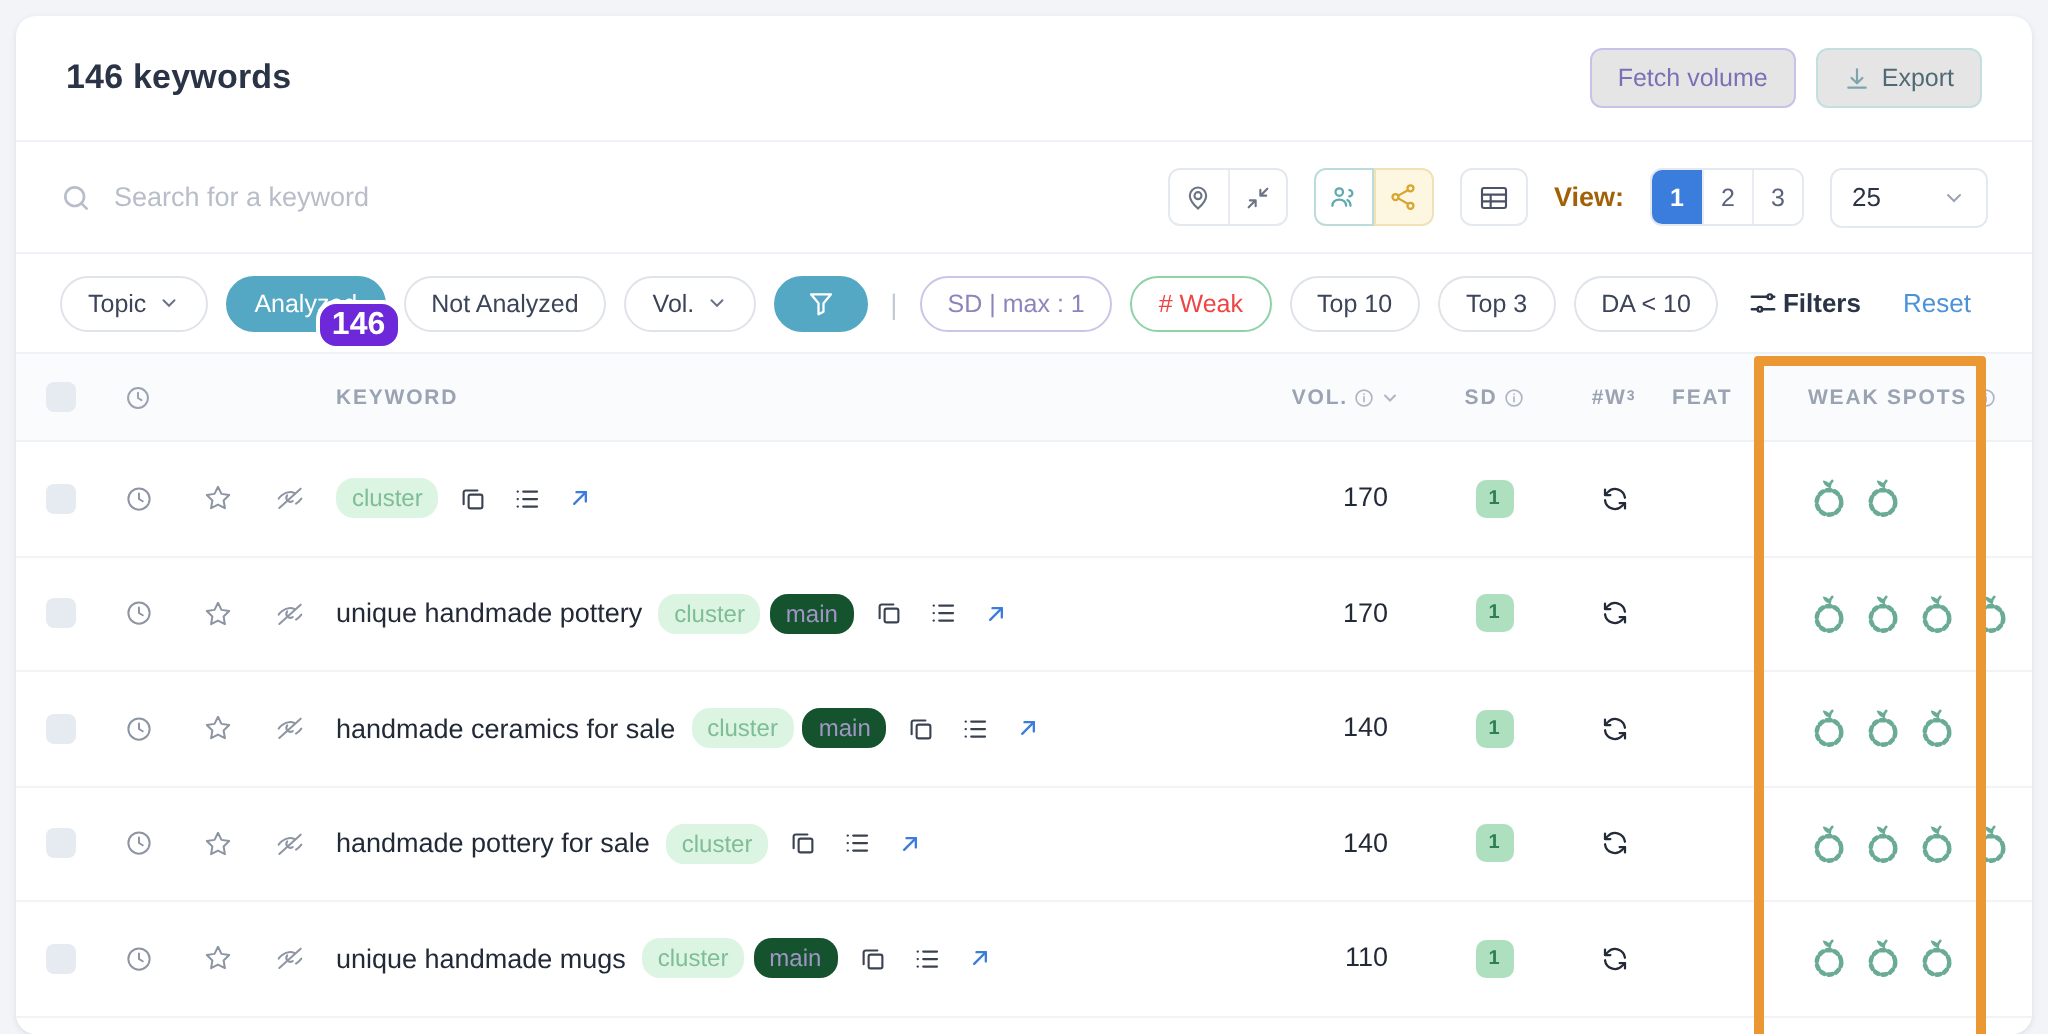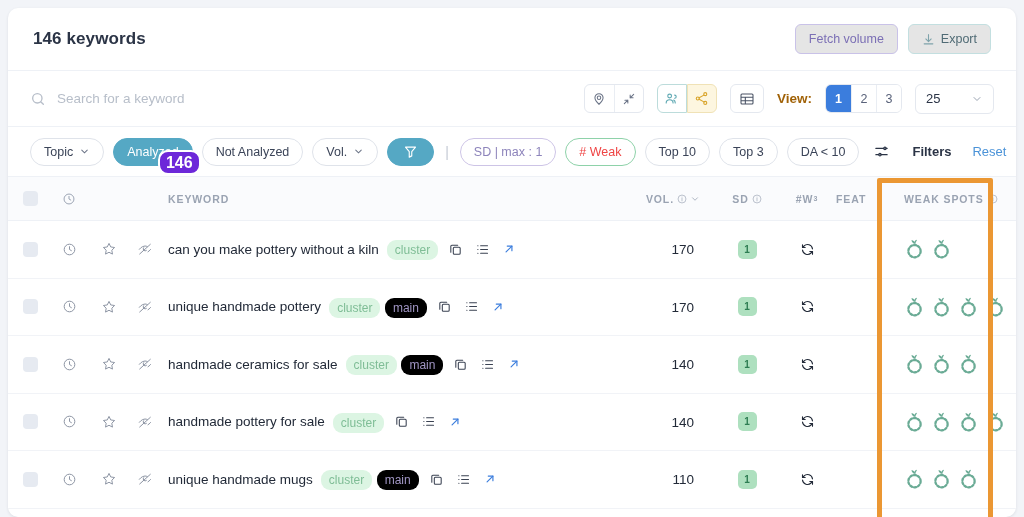--- a/index.html
+++ b/index.html
@@ -107,21 +107,21 @@
   .chip.weak { border-color: #8ed2a9; color: #ef4444; }
   .badge-count {
     position: absolute; top: -9px; right: -9px;
     background: #6d28d9; color: #fff; font-size: 16px; font-weight: bold;
     border-radius: 10px; padding: 2px 6px; border: 2px solid #fff;
     line-height: 1.1;
     margin-top: 20px;
   }
   .divider-pipe { color: #c4cad5; font-size: 14px; margin: 0 2px; }
   .filters-btn {
-    display: inline-flex; align-items: flex-end; gap: 23px;
+    display: inline-flex; align-items: flex-end; gap: 2px;
     font-size: 13px; color: #2b3446; font-weight: bold; cursor: pointer; margin-left: 6px;
   }
   .reset-btn { font-size: 13px; color: #4b93d8; cursor: pointer; margin-left: 12px; }
 
   
   .thead {
     height: 44px; display: flex; align-items: center;
     background: #fafbfd; border-bottom: 1px solid #eef1f6;
     font-size: 10.5px; font-weight: bold; letter-spacing: .9px;
     color: #9aa3b2; text-transform: uppercase;
@@ -141,21 +141,21 @@
   .c-feat  { width: 50px; }
   .c-weak  { width: 130px; display: flex; align-items: center; gap: 6px; padding-left: 18px; }
 
   .chkbox { width: 15px; height: 15px; border-radius: 4px; background: #e6eaf1; cursor: pointer; }
   .kw-text { font-size: 13.5px; color: #222a38; white-space: nowrap; }
   .tag {
     font-size: 12px; border-radius: 9px; padding: 3px 8px; white-space: nowrap;
     line-height: 1.15;
   }
   .tag-cluster { background: #dcf5e3; color: #7fbd96; }
-  .tag-main { background: #000000; color: #a095c4; }
+  .tag-main { background: #14532d; color: #a095c4; }
   .vol-val { font-size: 13.5px; color: #222a38; }
   .sd-pill {
     width: 19px; height: 19px; border-radius: 5px; background: #aee0bf;
     display: flex; align-items: center; justify-content: center;
     color: #2e7d53; font-size: 10px; font-weight: bold;
   }
   .ico { display: inline-flex; align-items: center; justify-content: center; cursor: pointer; }
 
   
   .th-vol { width: 88px; display: flex; justify-content: flex-end; align-items: center; gap: 3px; padding-right: 16px; }
@@ -423,21 +423,20 @@
     <div class="c-eye">
       <span class="ico">
         <svg width="16" height="16" viewBox="0 0 24 24" fill="none" stroke="#8d95a4" stroke-width="1.5" stroke-linecap="round">
                 <path d="M3.5 12.5S7 7.5 12 7.5c1.3 0 2.5.33 3.5.86M20.5 12.5s-1.5 2.2-4 3.7"></path>
                 <path d="M9.9 10a3 3 0 0 0 4.2 4.2"></path>
                 <path d="M4 19.5L20 5"></path>
               </svg>
       </span>
     </div>
     <div class="c-kw">
-      <span class="kw-text">can you make pottery without a kiln</span>
       <span class="tags-holder"><span class="tag tag-cluster">cluster</span> </span>
       <span class="ico" style="margin-left:2px">
         <svg width="15" height="15" viewBox="0 0 24 24" fill="none" stroke="#3a4252" stroke-width="1.7" stroke-linejoin="round">
                 <rect x="8.5" y="8.5" width="11" height="11" rx="1.6"></rect>
                 <path d="M15.5 5.2H6.2A1.7 1.7 0 0 0 4.5 6.9v9.3" stroke-linecap="round"></path>
               </svg>
       </span>
       <span class="ico" style="margin-left:4px">
         <svg width="15" height="15" viewBox="0 0 24 24" fill="none" stroke="#3a4252" stroke-width="1.8" stroke-linecap="round">
                 <path d="M9 6h11M9 12h11M9 18h11M4.5 6h.2M4.5 12h.2M4.5 18h.2"></path>

